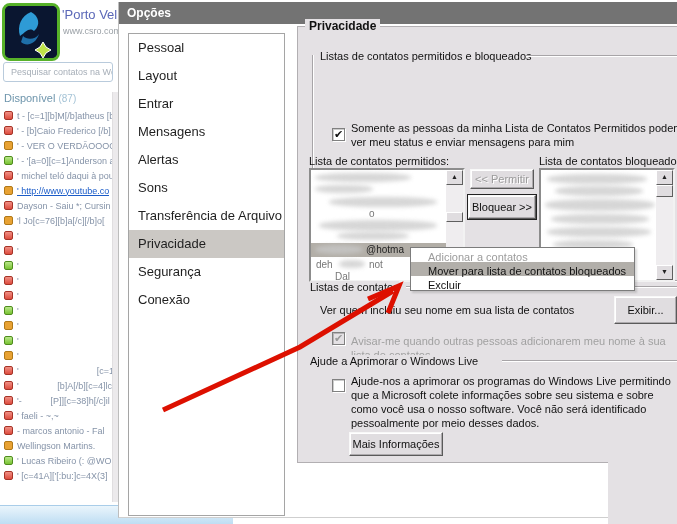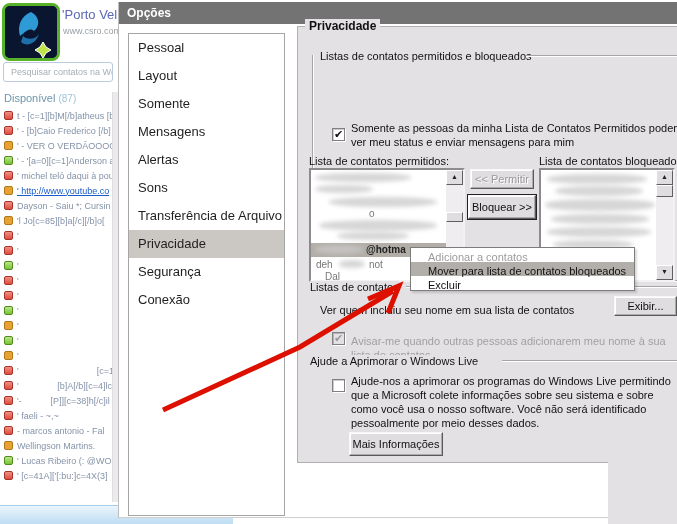--- a/index.html
+++ b/index.html
@@ -52,21 +52,21 @@
 
   .cb{position:absolute;width:13px;height:13px;background:#fff;border:1px solid #808080;box-sizing:border-box;
       box-shadow:inset 1px 1px 0 rgba(0,0,0,.2), 1px 1px 0 #fff;font-size:11px;line-height:11px;text-align:center;color:#111;}
   .cb.checked::after{content:"\2714";}
   .cb.disabled{background:#e4e1e4;color:#9a9a9a;}
 
   .listbox{position:absolute;background:#fff;border:2px solid;border-color:#8c8c8c #f2f2f2 #f2f2f2 #8c8c8c;box-sizing:border-box;overflow:hidden;}
   .scr{position:absolute;background:#c9c9c9;filter:blur(2px);border-radius:45%;opacity:.75;}
   .frag{position:absolute;font-size:10px;color:#777;white-space:nowrap;}
   .sel-row{position:absolute;background:#b2aeA7;background:#b2aea7;}
-  .sel-row .frag{color:#222;font-weight:bold;}
+  .sel-row .frag{color:#222;}
   .sb{position:absolute;top:0;right:0;bottom:0;width:17px;background:#efedef;}
   .sb-btn{position:absolute;left:0;width:17px;height:15px;background:#e0dde0;border:1px solid;border-color:#fff #5f5f5f #5f5f5f #fff;
           box-sizing:border-box;font-size:7px;line-height:12px;text-align:center;color:#222;}
   .sb-thumb{position:absolute;left:0;width:17px;background:#e0dde0;border:1px solid;border-color:#fff #5f5f5f #5f5f5f #fff;box-sizing:border-box;}
 
   .btn{position:absolute;background:#e0dde0;border:1px solid;border-color:#f8f8f8 #5a5a5a #5a5a5a #f8f8f8;
        box-shadow:inset -1px -1px 0 #adaaad,inset 1px 1px 0 #ffffff;font-size:11px;color:#111;
        display:flex;align-items:center;justify-content:center;box-sizing:border-box;white-space:nowrap;}
   .btn.strong{box-shadow:0 0 0 1px #222,inset -1px -1px 0 #adaaad,inset 1px 1px 0 #ffffff;}
   .btn.disabled{color:#9b9b9b;text-shadow:1px 1px 0 #fff;}
@@ -140,21 +140,21 @@
         </div>
 
         <div class="c-row">
           <span class="dot busy"></span>
           <span class="c-txt">Dayson - Saiu *; Cursin</span>
           <span class="c-right"></span>
         </div>
 
         <div class="c-row">
           <span class="dot away"></span>
-          <span class="c-txt">'l Jo[c=85][b]a[/c][/b]o[</span>
+          <span class="c-txt">'l Jo[c=76][b]a[/c][/b]o[</span>
           <span class="c-right"></span>
         </div>
 
         <div class="c-row">
           <span class="dot busy"></span>
           <span class="c-txt">'</span>
           <span class="c-right"></span>
         </div>
 
         <div class="c-row">
@@ -261,21 +261,21 @@
     <div class="titlebar">
       <span>Opções</span>
     </div>
 
     <div class="sidebar">
 
         <div class="side-item normal">Pessoal</div>
 
         <div class="side-item normal">Layout</div>
 
-        <div class="side-item normal">Somente</div>
+        <div class="side-item normal">Entrar</div>
 
         <div class="side-item normal">Mensagens</div>
 
         <div class="side-item normal">Alertas</div>
 
         <div class="side-item normal">Sons</div>
 
         <div class="side-item normal">Transferência de Arquivo</div>
 
         <div class="side-item selected">Privacidade</div>
@@ -307,21 +307,21 @@
         <span class="frag" style="left:58px;top:38px;">o</span>
         <div class="scr" style="left:8px;top:50px;width:118px;height:11px;"></div>
         <div class="scr" style="left:26px;top:62px;width:72px;height:8px;"></div>
         <div class="sel-row" style="left:0;top:73px;width:135px;height:14px;">
           <div class="scr" style="left:4px;top:2px;width:48px;height:9px;"></div>
           <span class="frag" style="left:55px;top:1px;">@hotma</span>
         </div>
         <span class="frag" style="left:5px;top:89px;">deh</span>
         <div class="scr" style="left:28px;top:90px;width:26px;height:8px;"></div>
         <span class="frag" style="left:58px;top:89px;">not</span>
-        <span class="frag" style="left:14px;top:101px;">Dal</span>
+        <span class="frag" style="left:24px;top:101px;">Dal</span>
         <div class="sb">
           <div class="sb-btn" style="top:0;">▲</div>
           <div class="sb-thumb" style="top:42px;height:10px;"></div>
           <div class="sb-btn" style="bottom:0;">▼</div>
         </div>
       </div>
 
       <div class="btn disabled" style="left:172px;top:142px;width:64px;height:20px;">&lt;&lt; Permitir</div>
       <div class="btn strong" style="left:170px;top:168px;width:68px;height:24px;">Bloquear &gt;&gt;</div>
 
@@ -336,21 +336,21 @@
         <div class="sb">
           <div class="sb-btn" style="top:0;">▲</div>
           <div class="sb-thumb" style="top:15px;height:12px;"></div>
           <div class="sb-btn" style="bottom:0;">▼</div>
         </div>
       </div>
 
       <div class="g-label" style="left:12px;top:254px;">Listas de contatos</div>
       <div class="etch-h" style="left:108px;top:259px;width:272px;"></div>
       <div class="p-text" style="left:22px;top:277px;width:290px;">Ver quem incluiu seu nome em sua lista de contatos</div>
-      <div class="btn" style="left:316px;top:269px;width:63px;height:20px;">Exibir...</div>
+      <div class="btn" style="left:316px;top:269px;width:63px;height:28px;">Exibir...</div>
 
       <span class="cb checked disabled" style="left:34px;top:305px;"></span>
       <div class="p-text dis" style="left:53px;top:308px;width:326px;">Avisar-me quando outras pessoas adicionarem meu nome à sua lista de contatos</div>
 
       <div class="g-label" style="left:12px;top:328px;">Ajude a Aprimorar o Windows Live</div>
       <div class="etch-h" style="left:204px;top:333px;width:176px;"></div>
 
       <span class="cb" style="left:34px;top:352px;"></span>
       <div class="p-text" style="left:53px;top:348px;width:332px;">Ajude-nos a aprimorar os programas do Windows Live permitindo que a Microsoft colete informações sobre seu sistema e sobre como você usa o nosso software. Você não será identificado pessoalmente por meio desses dados.</div>
 

